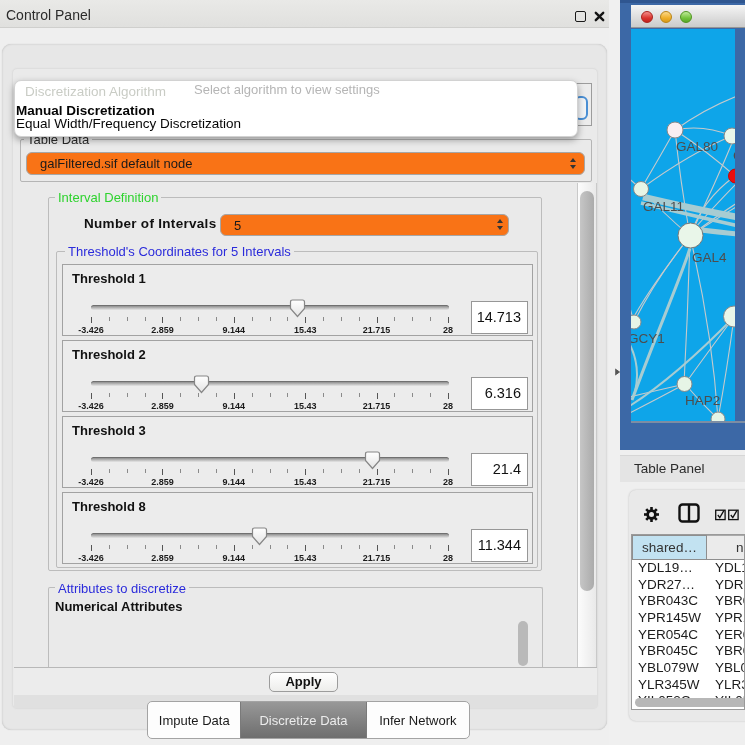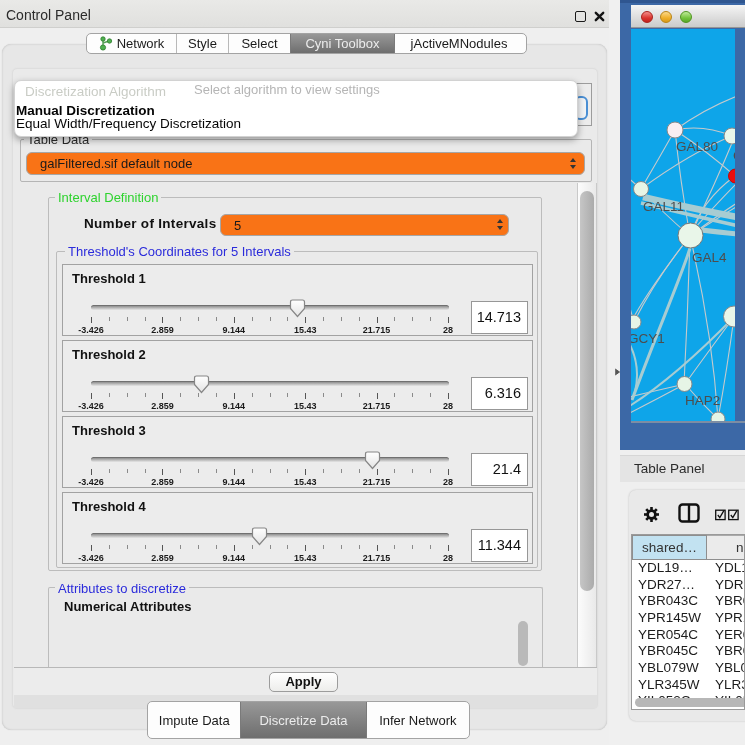--- a/index.html
+++ b/index.html
@@ -53,33 +53,20 @@
 <body>
 <div id="app">
 
   <div class="abs" id="titlebar"></div>
   <div class="abs" id="titletext">Control Panel</div>
   <div class="abs" style="left:575px;top:11px;width:9px;height:9px;border:1.7px solid #1a1a1a;border-radius:2px;"></div>
   <svg class="abs" style="left:594px;top:11px;" width="11" height="11" viewBox="0 0 11 11">
       <path d="M1.8 1.8 L9.2 9.2 M9.2 1.8 L1.8 9.2" stroke="#141414" stroke-width="2.4" stroke-linecap="round"></path>
     </svg>
 
-  <div class="abs seg" style="left:86px;top:33px;width:441px;height:21px;">
-    <div class="s" style="width:89px;"><svg width="14" height="15" viewBox="0 0 14 15" style="margin-right:4px;">
-          <line x1="4" y1="3.5" x2="4" y2="11" stroke="#57a057" stroke-width="1.4"></line>
-          <line x1="4" y1="7" x2="10" y2="5" stroke="#57a057" stroke-width="1.4"></line>
-          <circle cx="4" cy="3" r="2.2" fill="#4faf4f" stroke="#2e7d2e" stroke-width="0.8"></circle>
-          <circle cx="4" cy="11.5" r="2.6" fill="#4faf4f" stroke="#2e7d2e" stroke-width="0.8"></circle>
-          <circle cx="10.5" cy="5" r="2.2" fill="#4faf4f" stroke="#2e7d2e" stroke-width="0.8"></circle>
-        </svg>Network</div>
-    <div class="s" style="width:52px;">Style</div>
-    <div class="s" style="width:62px;">Select</div>
-    <div class="s dark" style="width:104px;">Cyni Toolbox</div>
-    <div class="s" style="width:129px;">jActiveMNodules</div>
-  </div>
 
   <div class="abs" id="outerbox"></div>
   <div class="abs" id="innerpanel"></div>
 
   <div class="abs" style="left:22px;top:83px;width:570px;height:43px;background:#ececec;border:1px solid #9c9c9c;box-sizing:border-box;"></div>
   <div class="abs" style="left:574px;top:96px;width:14px;height:24px;background:#f2f4f6;border:2.5px solid #4a8fd4;border-radius:6px;box-sizing:border-box;"></div>
 
   <div class="abs grp" style="left:20px;top:139px;width:572px;height:43px;"></div>
   <div class="abs" style="left:24px;top:132px;background:#eaeaea;padding:0 3px;font-size:13px;color:#2b2b2b;">Table Data</div>
   <div class="abs combo" style="left:26px;top:152px;width:559px;height:23px;border-radius:6px;padding-left:13px;">galFiltered.sif default node</div>
@@ -215,21 +202,21 @@
         <defs>
           <linearGradient id="tg" x1="0" y1="0" x2="0" y2="1">
             <stop offset="0" stop-color="#ffffff"></stop>
             <stop offset="1" stop-color="#e3e3e3"></stop>
           </linearGradient>
         </defs>
         <path d="M 3.5,1 L 13.5,1 Q 15.5,1 15.5,3 L 15.5,9.5 L 8.5,17.5 L 1.5,9.5 L 1.5,3 Q 1.5,1 3.5,1 Z" fill="url(#tg)" stroke="#868686" stroke-width="1.2"></path>
       </svg>
     </div>
   <div class="abs tpanel" style="top:492px;" id="tp4">
-      <div class="tlabel">Threshold 4</div>
+      <div class="tlabel">Threshold 8</div>
       <div class="track"></div>
       <div class="vbox">11.344</div>
       <div class="tick" style="left:28.00px;top:52px;height:6px;background:#555;"></div>
       <div class="tick" style="left:45.85px;top:52px;height:4px;background:#8a8a8a;"></div>
       <div class="tick" style="left:63.70px;top:52px;height:4px;background:#8a8a8a;"></div>
       <div class="tick" style="left:81.55px;top:52px;height:4px;background:#8a8a8a;"></div>
       <div class="tick" style="left:99.40px;top:52px;height:6px;background:#555;"></div>
       <div class="tick" style="left:117.25px;top:52px;height:4px;background:#8a8a8a;"></div>
       <div class="tick" style="left:135.10px;top:52px;height:4px;background:#8a8a8a;"></div>
       <div class="tick" style="left:152.95px;top:52px;height:4px;background:#8a8a8a;"></div>
@@ -257,21 +244,21 @@
           <linearGradient id="tg" x1="0" y1="0" x2="0" y2="1">
             <stop offset="0" stop-color="#ffffff"></stop>
             <stop offset="1" stop-color="#e3e3e3"></stop>
           </linearGradient>
         </defs>
         <path d="M 3.5,1 L 13.5,1 Q 15.5,1 15.5,3 L 15.5,9.5 L 8.5,17.5 L 1.5,9.5 L 1.5,3 Q 1.5,1 3.5,1 Z" fill="url(#tg)" stroke="#868686" stroke-width="1.2"></path>
       </svg>
     </div>
   <div class="abs grp" style="left:48px;top:587px;width:495px;height:85px;border-color:#bcbcbc;border-bottom:none;"></div>
   <div class="abs" style="left:55px;top:581px;background:#eaeaea;padding:0 3px;font-size:13px;color:#2b2bdb;">Attributes to discretize</div>
-  <div class="abs" style="left:55px;top:599px;font-size:13px;font-weight:bold;color:#111;margin-left:9px;">Numerical Attributes</div>
+  <div class="abs" style="left:55px;top:599px;font-size:13px;font-weight:bold;color:#111;">Numerical Attributes</div>
   <div class="abs sbthumb" style="left:518px;top:621px;width:9.5px;height:45px;background:#b9b9b9;"></div>
 
   <div class="abs sbtrack" style="left:577px;top:183px;width:20px;height:484px;"></div>
   <div class="abs sbthumb" style="left:580px;top:191px;width:14px;height:400px;"></div>
 
   <div class="abs" style="left:14px;top:667px;width:583px;height:28px;background:#ececec;border-top:1px solid #b8b8b8;"></div>
   <div class="abs" id="applybtn">Apply</div>
   <div class="abs" style="left:14px;top:695px;width:583px;height:13px;background:#e0e0e0;"></div>
 
   <div class="abs seg" style="left:147px;top:701px;width:323px;height:38px;">

